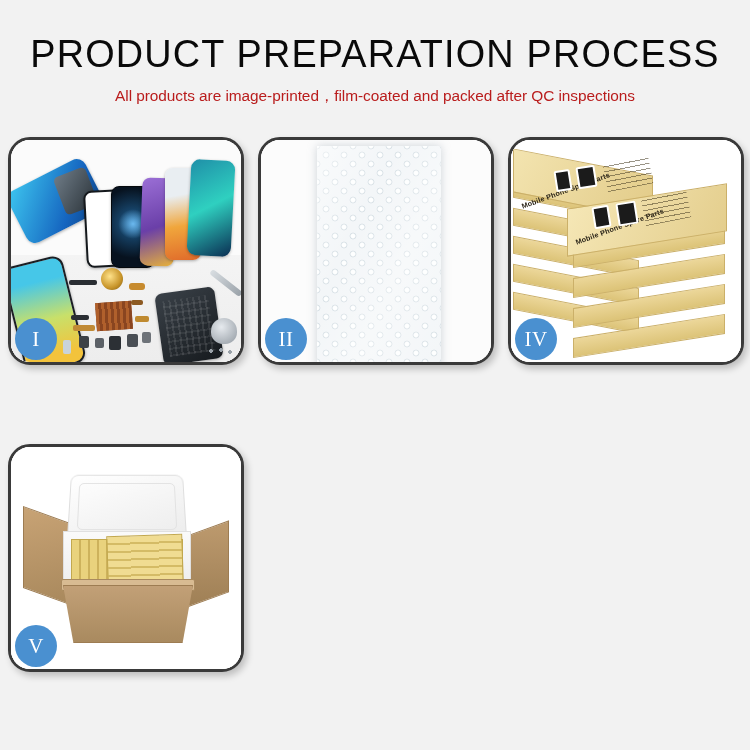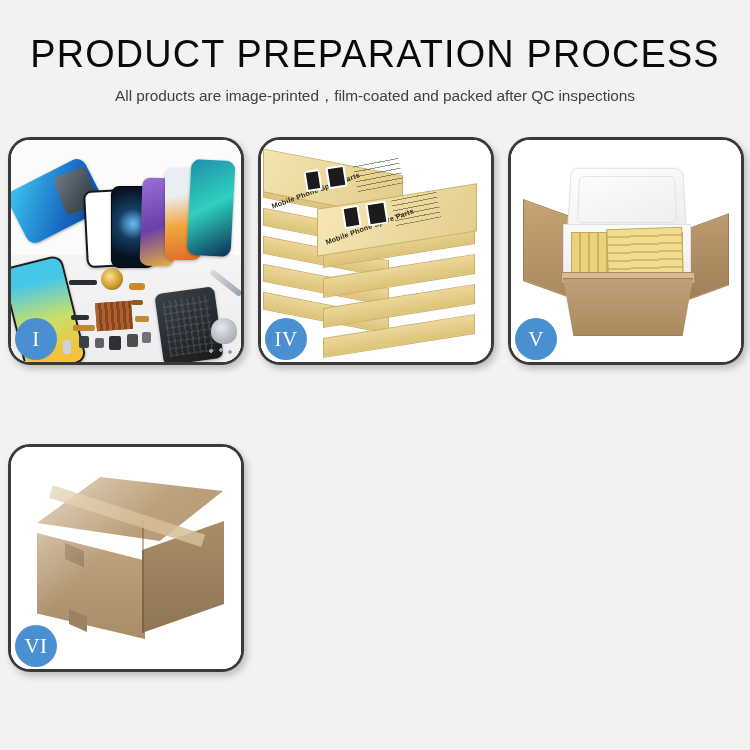--- a/index.html
+++ b/index.html
@@ -27,21 +27,21 @@
     letter-spacing: 1.2px;
     line-height: 1;
     transform: scaleX(0.97);
     white-space: nowrap;
   }
   .page-subtitle {
     margin-top: 13px;
     font-family: "Liberation Sans", sans-serif;
     font-size: 15.4px;
     font-weight: 400;
-    color: #404040;
+    color: #b91c1c;
     letter-spacing: -0.05px;
     white-space: nowrap;
   }
 
   
   .grid {
     position: absolute;
     top: 137px;
     left: 8px;
     width: 736px;
@@ -474,20 +474,35 @@
       <div class="part q5"></div>
       <div class="part q6"></div>
       <div class="part q7"></div>
       <div class="tool"></div>
       <div class="tool2"></div>
       <div class="screws"></div>
     </div>
     <div class="badge">I</div>
   </div>
 
+  <div class="panel">
+    <div class="panel-inner">
+      <div class="p2-bg"></div>
+      <div class="lcd-panel"></div>
+      <div class="lcd-conn"></div>
+      <div class="lcd-flex"></div>
+      <div class="lcd-base"></div>
+      <div class="lcd-tab-l"></div>
+      <div class="lcd-tab-r"></div>
+      <div class="lcd-mark"></div>
+      <div class="bubble-sheet"></div>
+      <div class="bubble-gloss"></div>
+    </div>
+    <div class="badge">II</div>
+  </div>
 
 
   <div class="panel">
     <div class="panel-inner">
       <div class="p4-bg"></div>
       <div class="stack">
         <div class="sbox c5"></div>
         <div class="sbox c4"></div>
         <div class="sbox c3"></div>
         <div class="sbox c2"></div>
@@ -520,28 +535,14 @@
       <div class="v-foam-lid"></div>
       <div class="v-foam-box"></div>
       <div class="v-yellow"></div>
       <div class="v-yellow2"></div>
       <div class="v-rim"></div>
       <div class="v-body"></div>
     </div>
     <div class="badge">V</div>
   </div>
 
-  <div class="panel">
-    <div class="panel-inner">
-      <div class="p6-bg"></div>
-      <div class="k-top"></div>
-      <div class="k-left"></div>
-      <div class="k-right"></div>
-      <div class="k-seam"></div>
-      <div class="k-tape"></div>
-      <div class="k-tab1"></div>
-      <div class="k-tab2"></div>
-      <div class="k-wrap"></div>
-    </div>
-    <div class="badge">VI</div>
-  </div>
 
 </div>
 
 </body></html>

